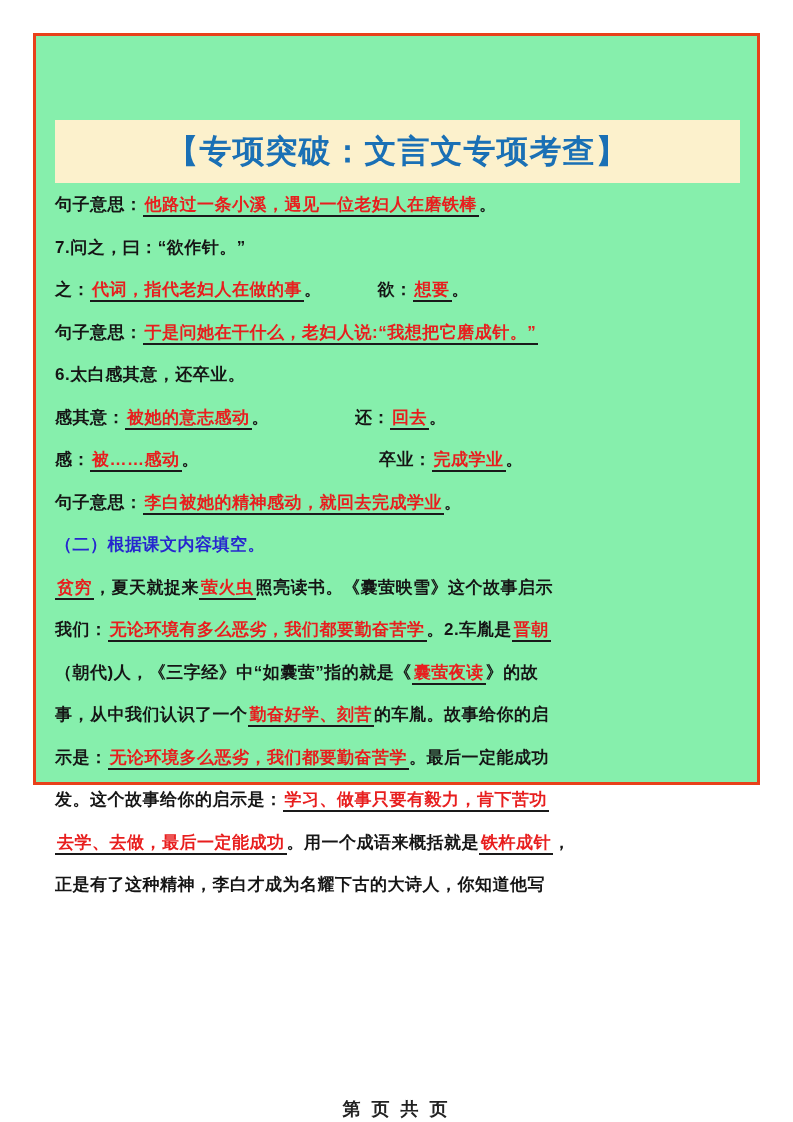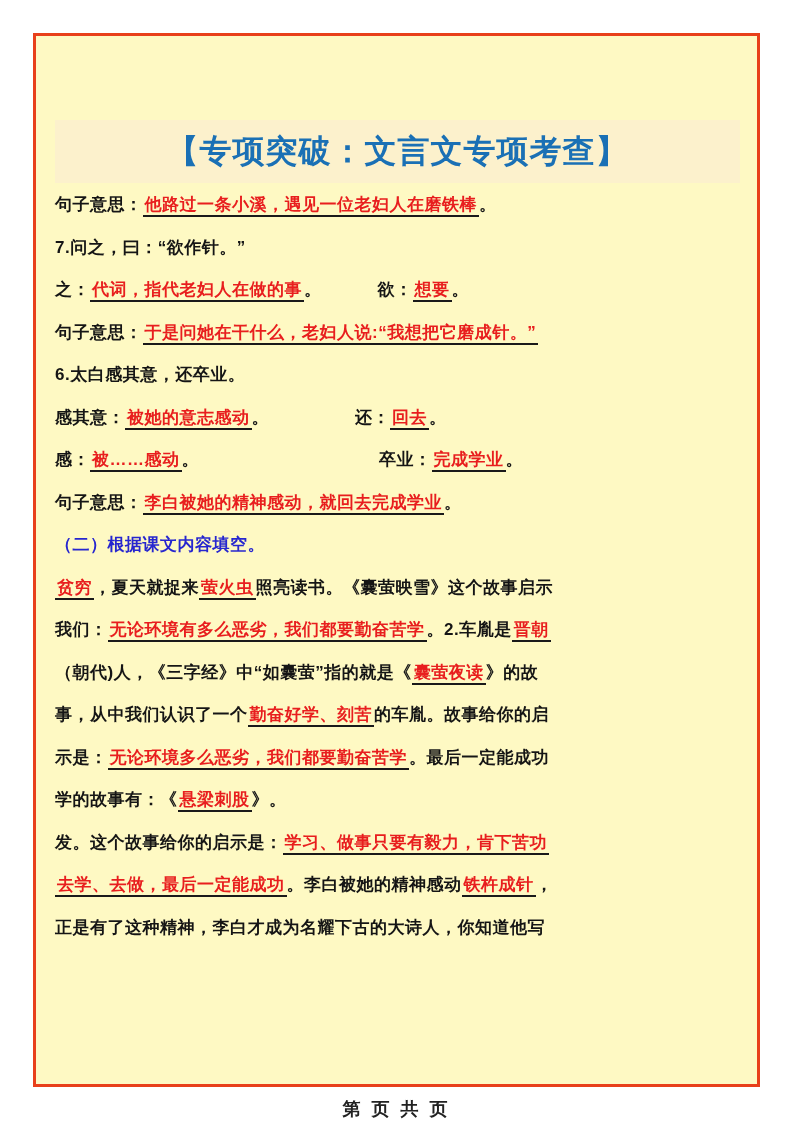--- a/index.html
+++ b/index.html
@@ -13,24 +13,24 @@
     width: 793px;
     height: 1122px;
     background: #ffffff;
     overflow: hidden;
   }
   .frame {
     position: absolute;
     left: 33px;
     top: 33px;
     width: 727px;
-    height: 1054px;
+    height: 752px;
     border: 3px solid #e8401a;
     box-sizing: border-box;
-    background: #fef9c3;
+    background: #86efac;
   }
   .title-banner {
     position: absolute;
     left: 19px;
     top: 84px;
     width: 685px;
     height: 63px;
     background: #fcf1cc;
     display: flex;
     align-items: center;
@@ -94,20 +94,19 @@
         <div class="line"><span class="t">6.太白感其意，还卒业。</span></div>
         <div class="line"><span class="t">感其意：</span><span class="r">被她的意志感动</span><span class="t">。</span><span class="gap" style="width: 86px;"></span><span class="t">还：</span><span class="r">回去</span><span class="t">。</span></div>
         <div class="line"><span class="t">感：</span><span class="r">被……感动</span><span class="t">。</span><span class="gap" style="width: 180px;"></span><span class="t">卒业：</span><span class="r">完成学业</span><span class="t">。</span></div>
         <div class="line"><span class="t">句子意思：</span><span class="r">李白被她的精神感动，就回去完成学业</span><span class="t">。</span></div>
         <div class="line"><span class="b">（二）根据课文内容填空。</span></div>
         <div class="line"><span class="r">贫穷</span><span class="t">，夏天就捉来</span><span class="r">萤火虫</span><span class="t">照亮读书。《囊萤映雪》这个故事启示</span></div>
         <div class="line"><span class="t">我们：</span><span class="r">无论环境有多么恶劣，我们都要勤奋苦学</span><span class="t">。2.车胤是</span><span class="r">晋朝</span></div>
         <div class="line"><span class="t">（朝代)人，《三字经》中“如囊萤”指的就是《</span><span class="r">囊萤夜读</span><span class="t">》的故</span></div>
         <div class="line"><span class="t">事，从中我们认识了一个</span><span class="r">勤奋好学、刻苦</span><span class="t">的车胤。故事给你的启</span></div>
         <div class="line"><span class="t">示是：</span><span class="r">无论环境多么恶劣，我们都要勤奋苦学</span><span class="t">。最后一定能成功</span></div>
-        <div class="line"><span class="t">学的故事有：《</span><span class="r">悬梁刺股</span><span class="t">》。</span></div>
         <div class="line"><span class="t">发。这个故事给你的启示是：</span><span class="r">学习、做事只要有毅力，肯下苦功</span></div>
-        <div class="line"><span class="r">去学、去做，最后一定能成功</span><span class="t">。李白被她的精神感动</span><span class="r">铁杵成针</span><span class="t">，</span></div>
+        <div class="line"><span class="r">去学、去做，最后一定能成功</span><span class="t">。用一个成语来概括就是</span><span class="r">铁杵成针</span><span class="t">，</span></div>
         <div class="line"><span class="t">正是有了这种精神，李白才成为名耀下古的大诗人，你知道他写</span></div>
       </div>
   </div>
   <div class="footer">第 页 共 页</div>
 </div>
 
 </body></html>

